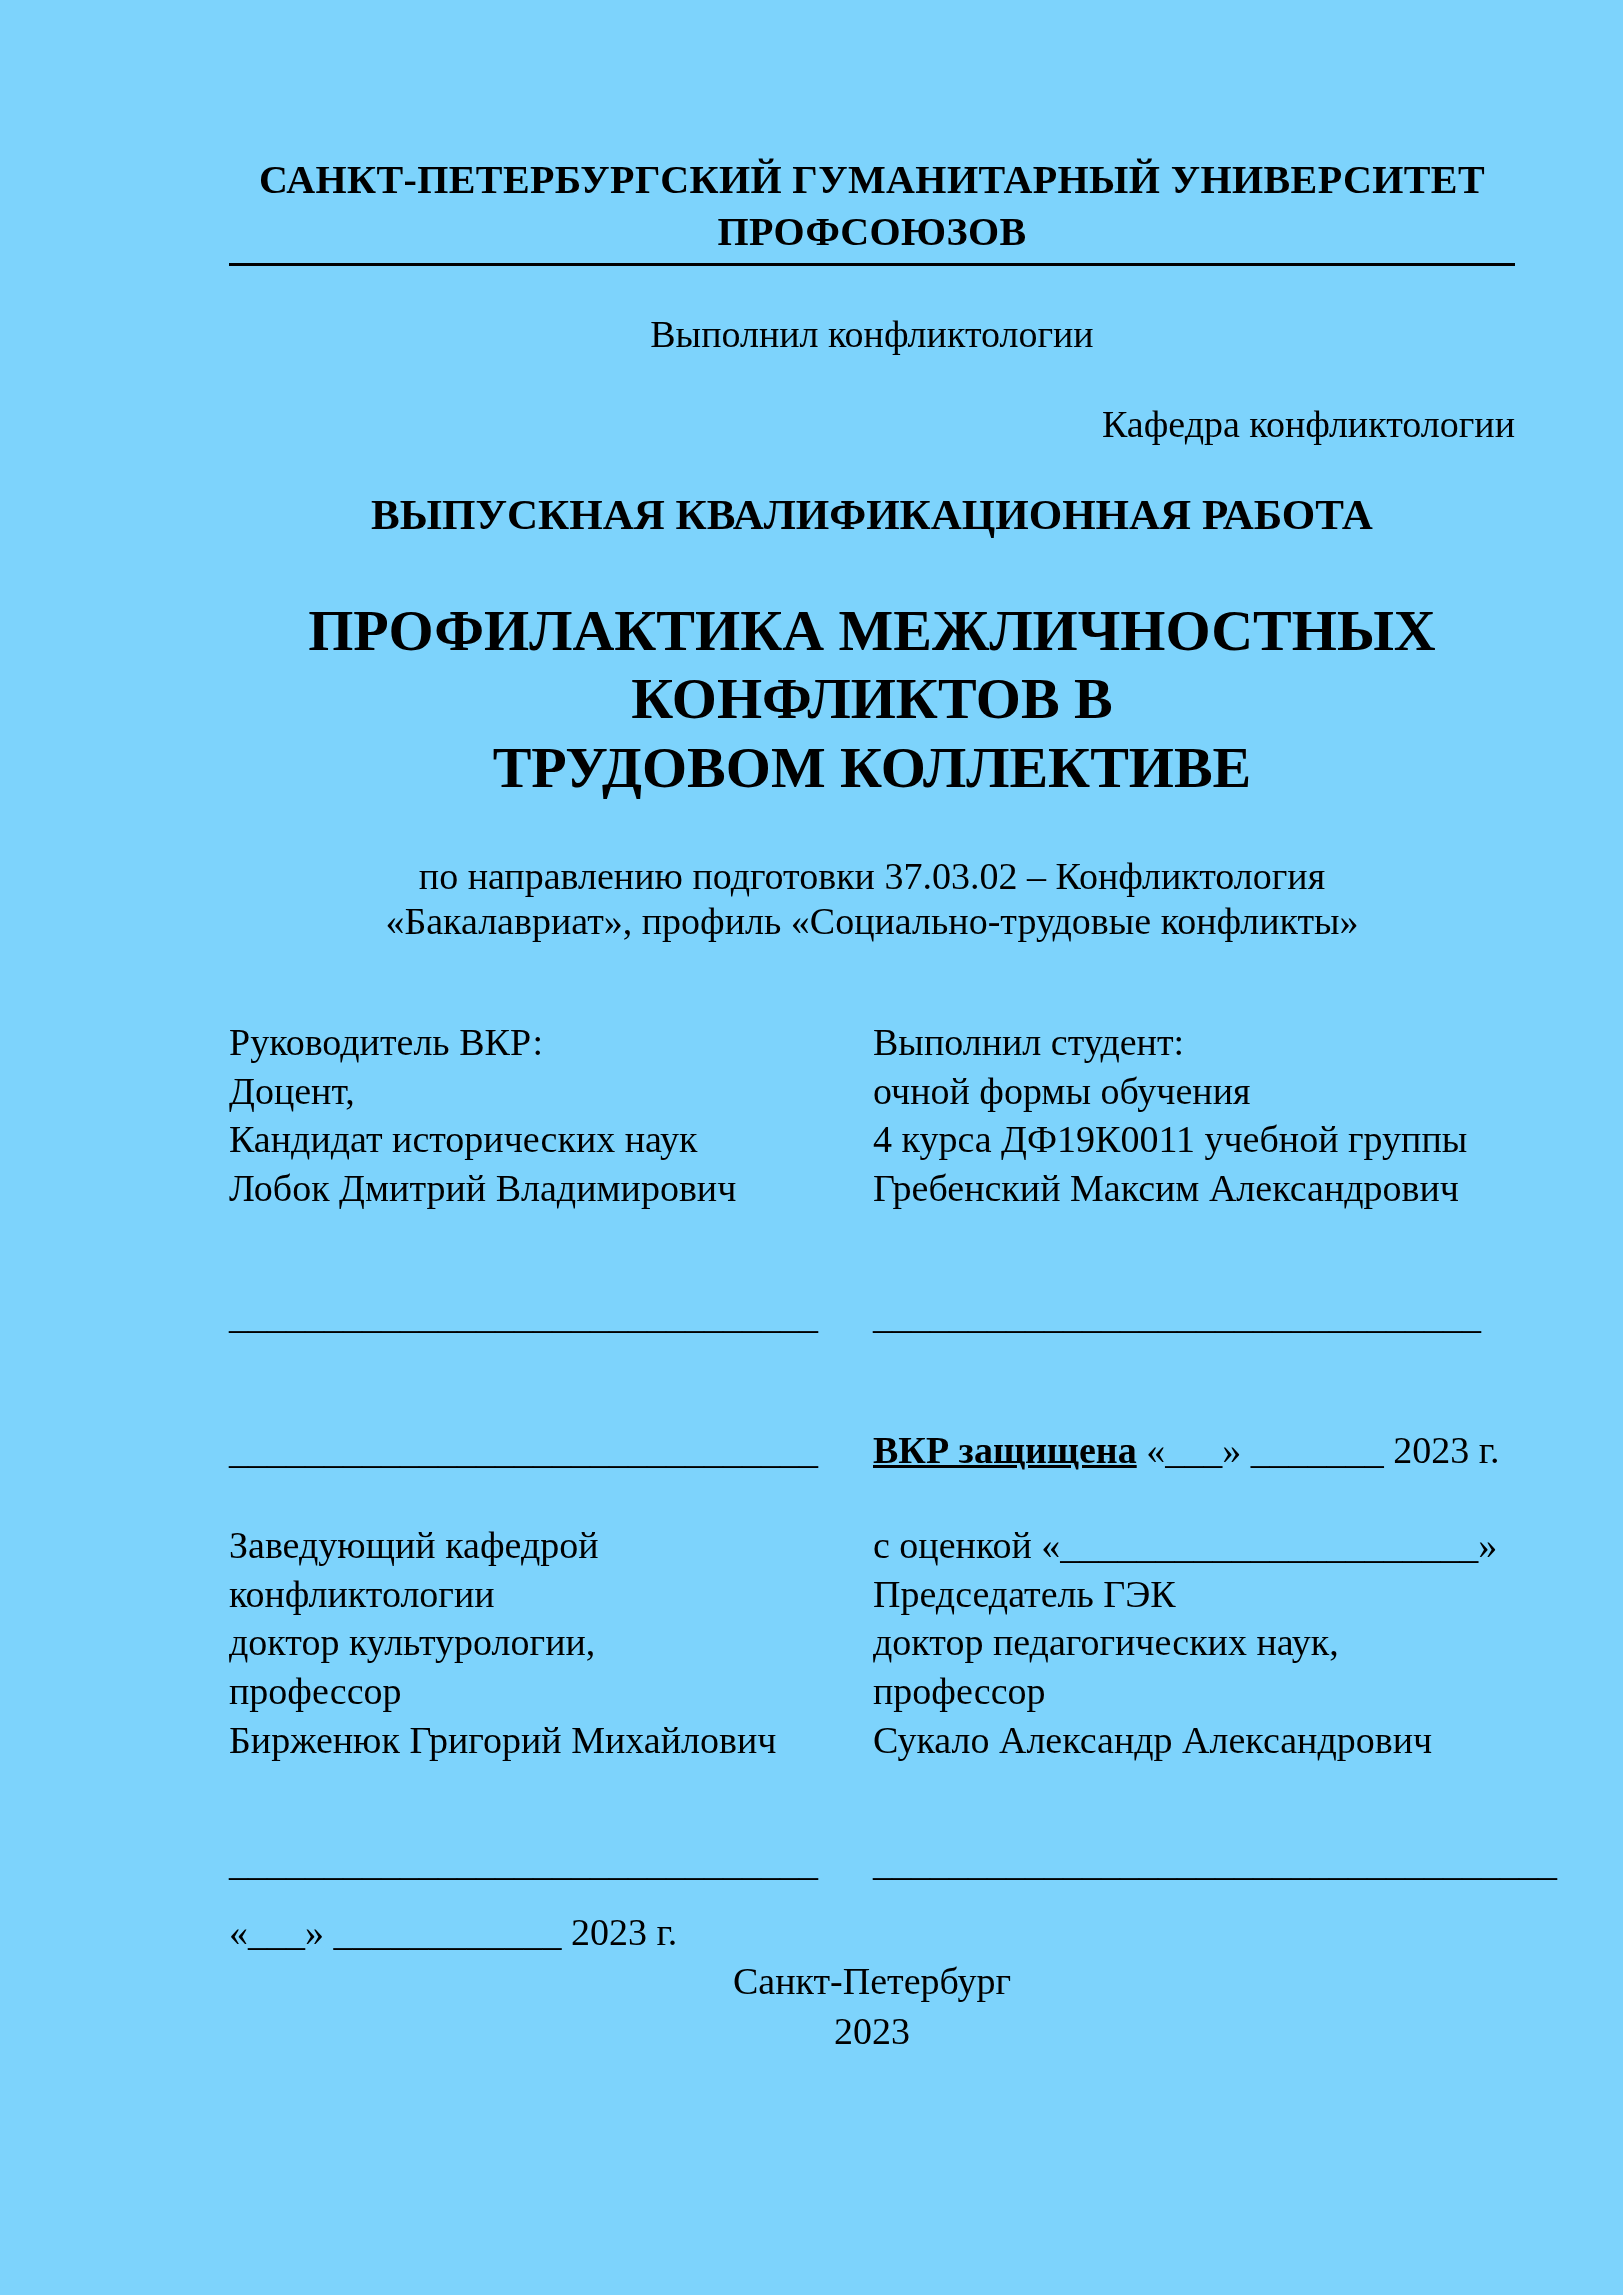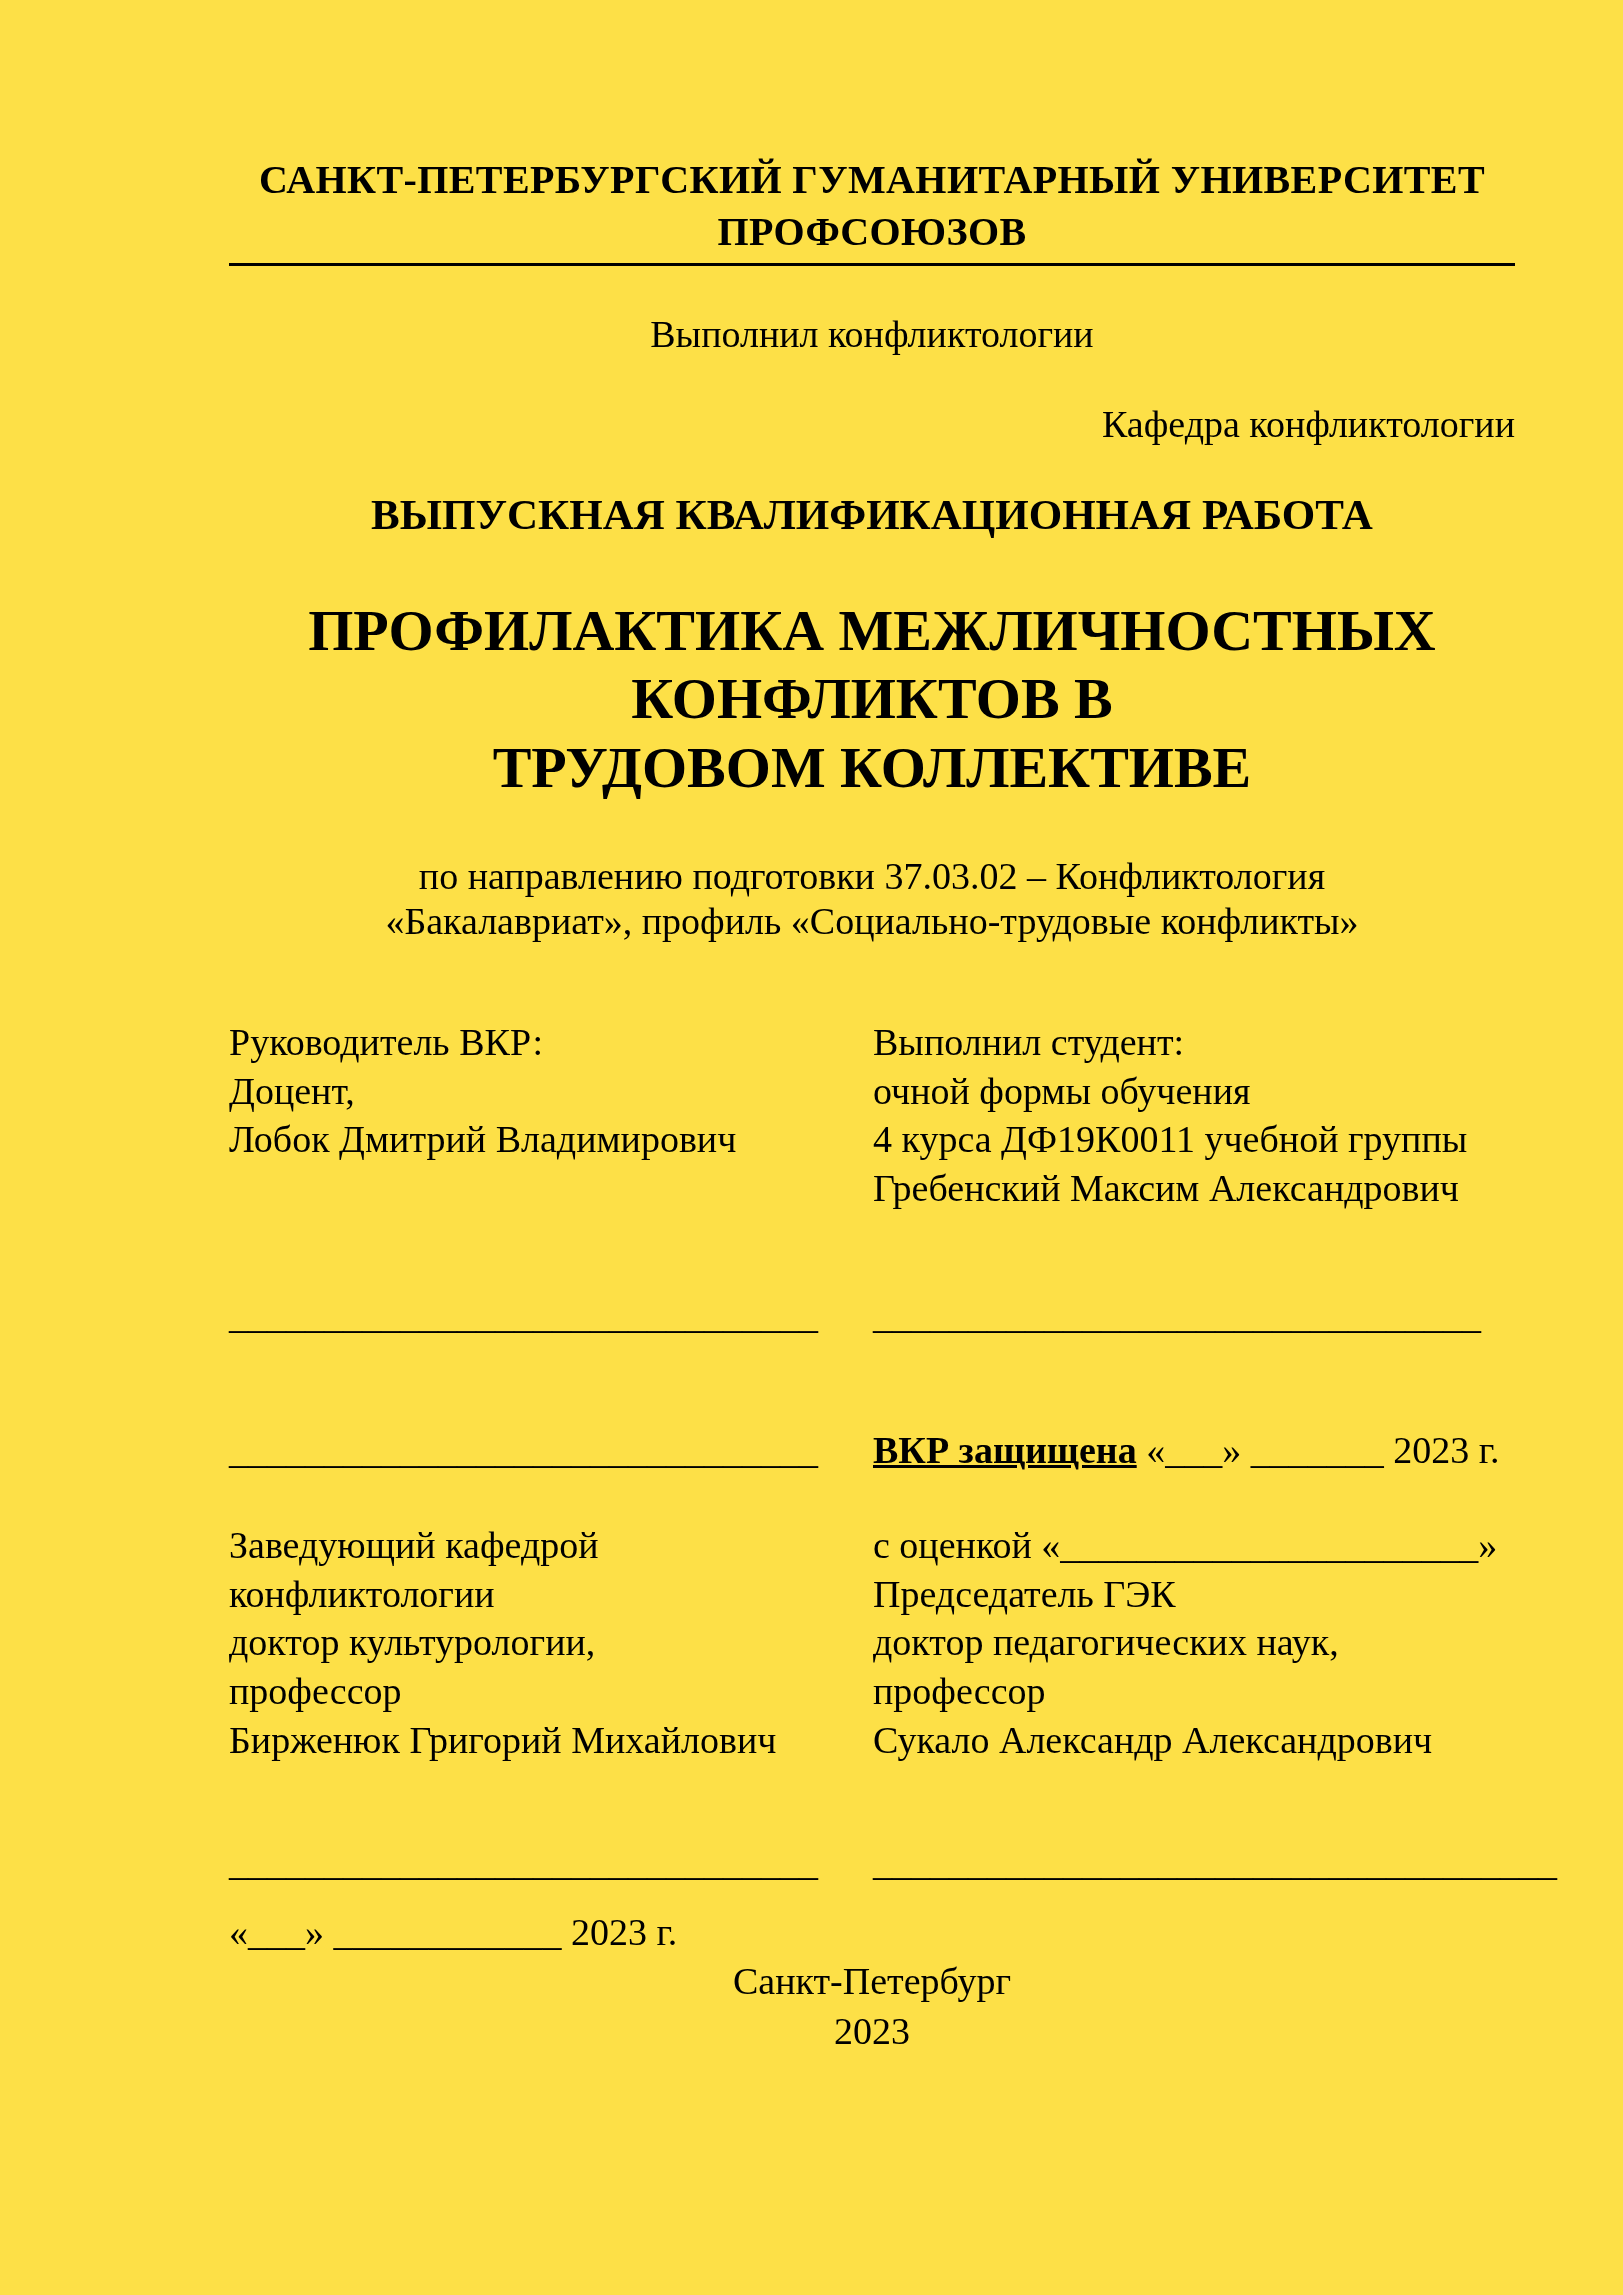--- a/index.html
+++ b/index.html
@@ -1,21 +1,21 @@
 <!DOCTYPE html>
 <html style="font-size:12.6px"><head>
 <meta charset="utf-8">
 <style>
   * { box-sizing: border-box; }
   html, body { margin: 0; padding: 0; background: #ffffff; }
   .page {
     width: 1623px;
     height: 2295px;
     margin: 0 auto;
-    background: #fde047;
+    background: #7dd3fc;
     color: #000000;
     font-family: "Liberation Serif", serif;
     font-size: 38px;
     line-height: 1.3;
     padding: 154px 108px 0 229px;
     position: relative;
     overflow: hidden;
   }
   .center { text-align: center; }
   .right-align { text-align: right; }
@@ -89,20 +89,21 @@
 
   <div class="program center">
     <div>по направлению подготовки 37.03.02 – Конфликтология</div>
     <div>«Бакалавриат», профиль «Социально-трудовые конфликты»</div>
   </div>
 
   <div class="cols block1 people-block">
     <div class="col-left">
       <div>Руководитель ВКР:</div>
       <div>Доцент,</div>
+      <div>Кандидат исторических наук</div>
       <div>Лобок Дмитрий Владимирович</div>
     </div>
     <div class="col-right">
       <div>Выполнил студент:</div>
       <div>очной формы обучения</div>
       <div>4 курса ДФ19К0011 учебной группы</div>
       <div>Гребенский Максим Александрович</div>
     </div>
   </div>
 

